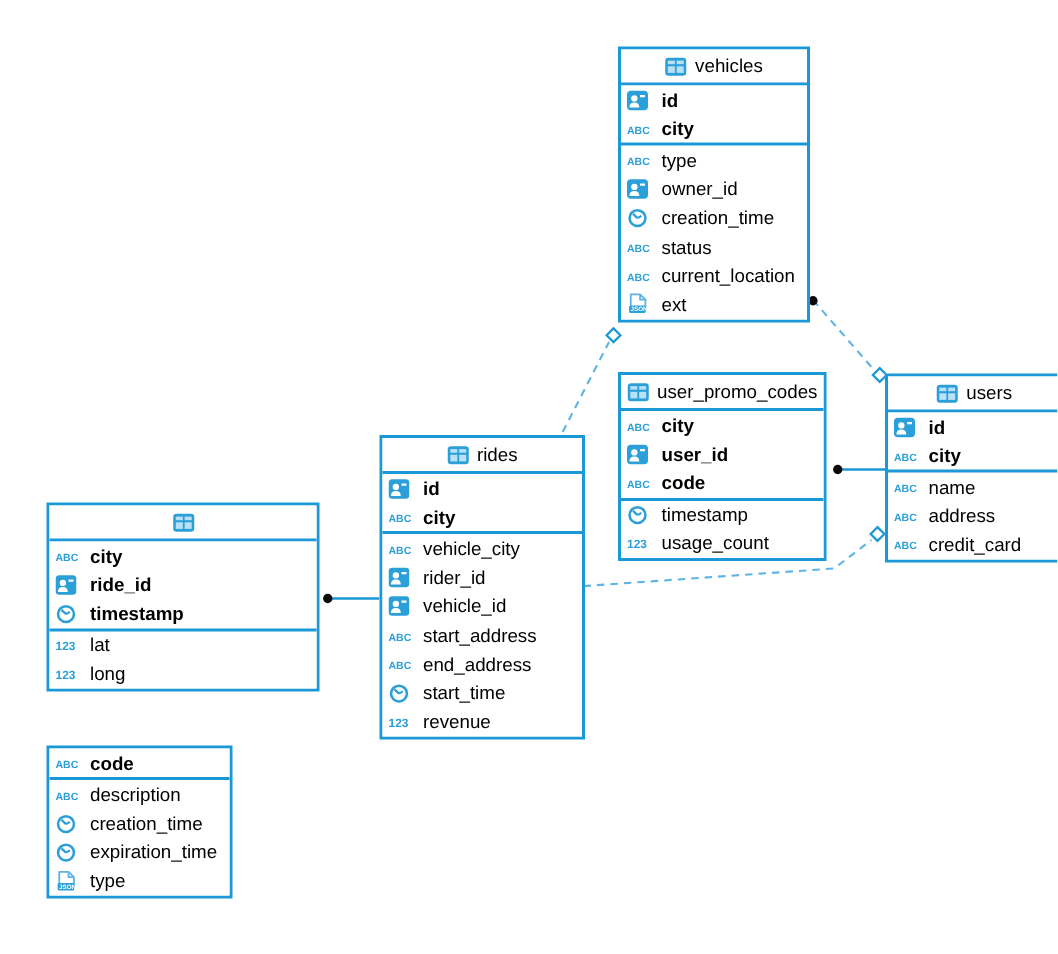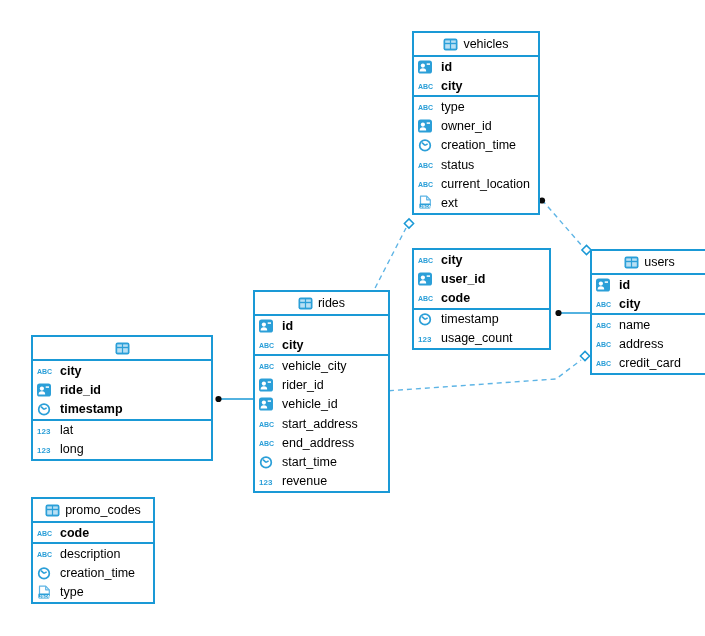--- a/index.html
+++ b/index.html
@@ -158,20 +158,32 @@
               <path d="M8.7 1.2 v3.6 h3.6" fill="none" stroke="#5db4e5" stroke-width="1.2" stroke-linejoin="round"></path>
               <rect x="1.4" y="8.6" width="11" height="5" rx="1" fill="#2b9fd8"></rect>
               <text x="2.3" y="12.6" font-family="Liberation Sans,sans-serif" font-size="4.2" font-weight="bold" fill="#fff">JSON</text>
             </svg>
           </span>
           <span class="fname">ext</span>
         </div>
       </div>
     </div>
     <div class="table" style="left: 412px; top: 248px; width: 139px;">
+      <div class="table-header">
+        <span class="icon" style="width: 15px; min-width: 15px;">
+          <svg width="15" height="13" viewBox="0 0 15 13">
+            <rect x="0.5" y="0.5" width="14" height="12" rx="2.2" fill="#2b9fd8"></rect>
+            <rect x="2.2" y="2.4" width="4.7" height="2.4" fill="#b9e0f4"></rect>
+            <rect x="8.1" y="2.4" width="4.7" height="2.4" fill="#b9e0f4"></rect>
+            <rect x="2.2" y="6.2" width="4.7" height="4.4" fill="#b9e0f4"></rect>
+            <rect x="8.1" y="6.2" width="4.7" height="4.4" fill="#b9e0f4"></rect>
+          </svg>
+        </span>
+        <span>user_promo_codes</span>
+      </div>
       <div class="section keys">
         <div class="row key">
           <span class="icon">
             <svg width="18" height="12" viewBox="0 0 18 12">
               <text x="0" y="9" font-family="Liberation Sans,sans-serif" font-size="7" font-weight="bold" fill="#2b9fd8">ABC</text>
             </svg>
           </span>
           <span class="fname">city</span>
         </div>
         <div class="row key">
@@ -433,32 +445,20 @@
           <span class="icon">
             <svg width="18" height="12" viewBox="0 0 18 12">
               <text x="0" y="9.5" font-family="Liberation Sans,sans-serif" font-size="8" font-weight="bold" fill="#2b9fd8">123</text>
             </svg>
           </span>
           <span class="fname">long</span>
         </div>
       </div>
     </div>
     <div class="table" style="left: 31px; top: 497px; width: 124px;">
-      <div class="table-header">
-        <span class="icon" style="width: 15px; min-width: 15px;">
-          <svg width="15" height="13" viewBox="0 0 15 13">
-            <rect x="0.5" y="0.5" width="14" height="12" rx="2.2" fill="#2b9fd8"></rect>
-            <rect x="2.2" y="2.4" width="4.7" height="2.4" fill="#b9e0f4"></rect>
-            <rect x="8.1" y="2.4" width="4.7" height="2.4" fill="#b9e0f4"></rect>
-            <rect x="2.2" y="6.2" width="4.7" height="4.4" fill="#b9e0f4"></rect>
-            <rect x="8.1" y="6.2" width="4.7" height="4.4" fill="#b9e0f4"></rect>
-          </svg>
-        </span>
-        <span>promo_codes</span>
-      </div>
       <div class="section keys">
         <div class="row key">
           <span class="icon">
             <svg width="18" height="12" viewBox="0 0 18 12">
               <text x="0" y="9" font-family="Liberation Sans,sans-serif" font-size="7" font-weight="bold" fill="#2b9fd8">ABC</text>
             </svg>
           </span>
           <span class="fname">code</span>
         </div>
       </div>
@@ -473,20 +473,30 @@
         </div>
         <div class="row">
           <span class="icon">
             <svg width="14" height="14" viewBox="0 0 14 14">
               <circle cx="7" cy="7.4" r="5.3" fill="#fff" stroke="#2b9fd8" stroke-width="1.7"></circle>
               <line x1="7" y1="7.4" x2="4" y2="4.6" stroke="#2b9fd8" stroke-width="1.5"></line>
               <line x1="7" y1="7.4" x2="9.6" y2="5.9" stroke="#2b9fd8" stroke-width="1.5"></line>
             </svg>
           </span>
           <span class="fname">creation_time</span>
+        </div>
+        <div class="row">
+          <span class="icon">
+            <svg width="14" height="14" viewBox="0 0 14 14">
+              <circle cx="7" cy="7.4" r="5.3" fill="#fff" stroke="#2b9fd8" stroke-width="1.7"></circle>
+              <line x1="7" y1="7.4" x2="4" y2="4.6" stroke="#2b9fd8" stroke-width="1.5"></line>
+              <line x1="7" y1="7.4" x2="9.6" y2="5.9" stroke="#2b9fd8" stroke-width="1.5"></line>
+            </svg>
+          </span>
+          <span class="fname">expiration_time</span>
         </div>
         <div class="row">
           <span class="icon">
             <svg width="15" height="15" viewBox="0 0 15 15">
               <path d="M2.5 1.2 h6.2 l3.6 3.6 v7.2 h-9.8 z" fill="#fff" stroke="#5db4e5" stroke-width="1.2" stroke-linejoin="round"></path>
               <path d="M8.7 1.2 v3.6 h3.6" fill="none" stroke="#5db4e5" stroke-width="1.2" stroke-linejoin="round"></path>
               <rect x="1.4" y="8.6" width="11" height="5" rx="1" fill="#2b9fd8"></rect>
               <text x="2.3" y="12.6" font-family="Liberation Sans,sans-serif" font-size="4.2" font-weight="bold" fill="#fff">JSON</text>
             </svg>
           </span>

